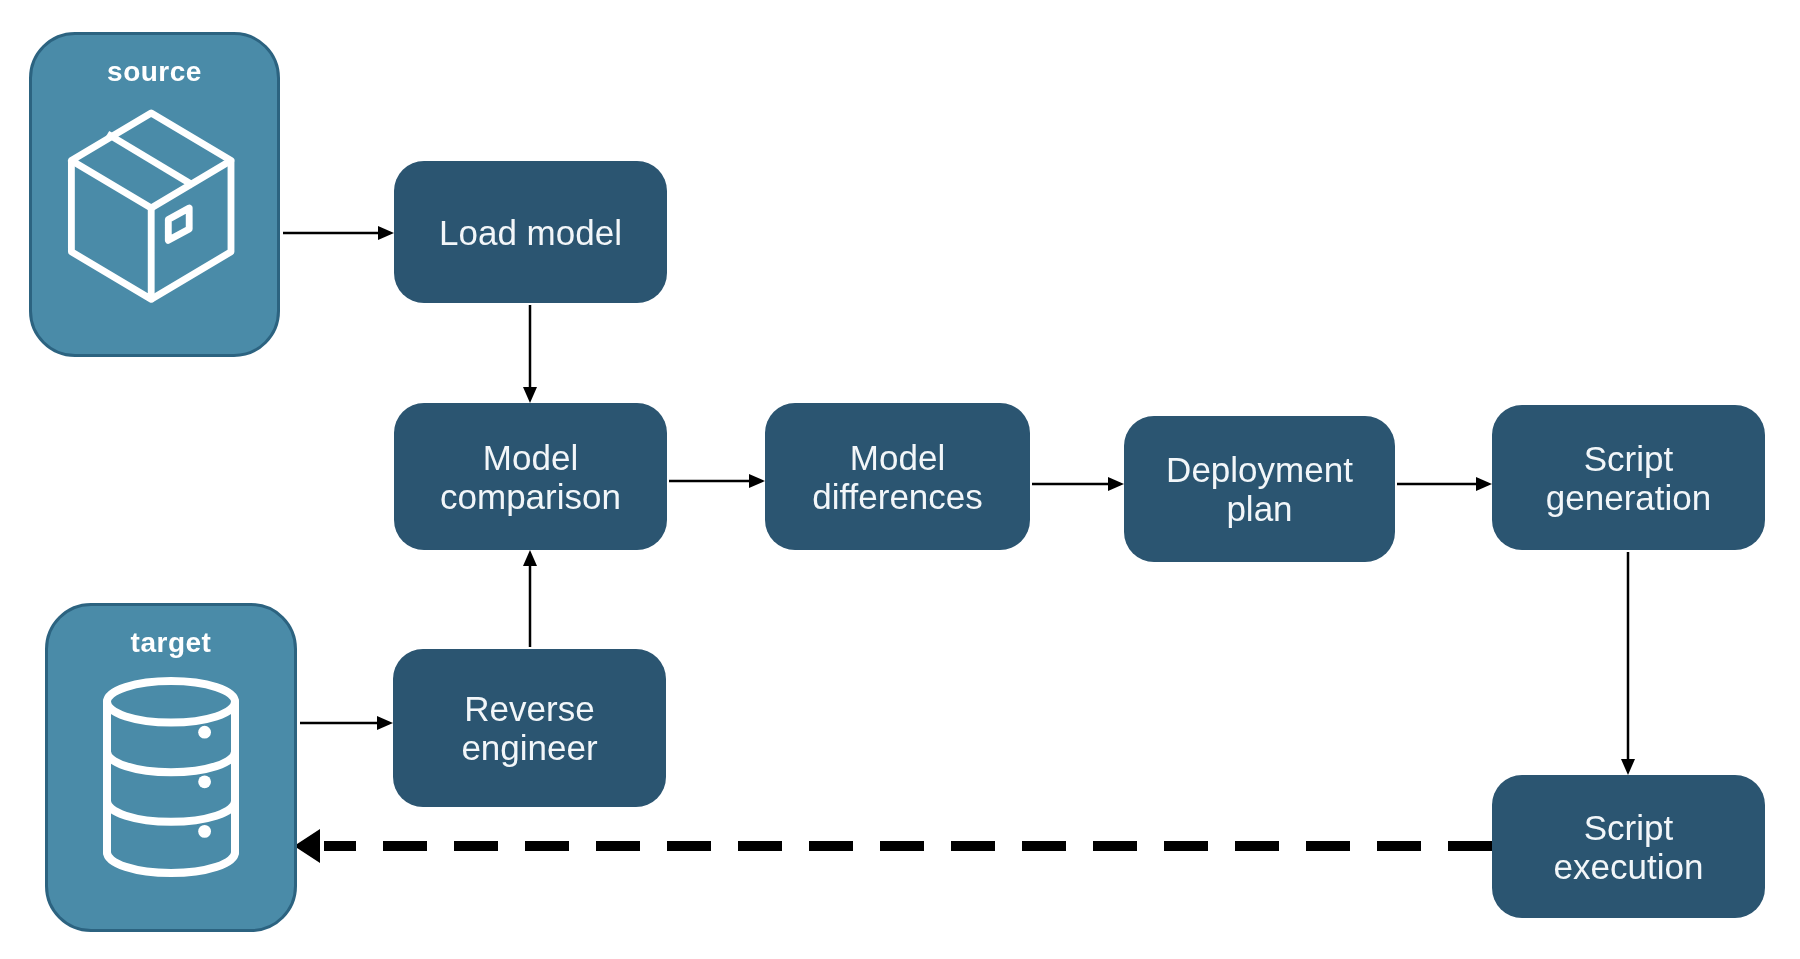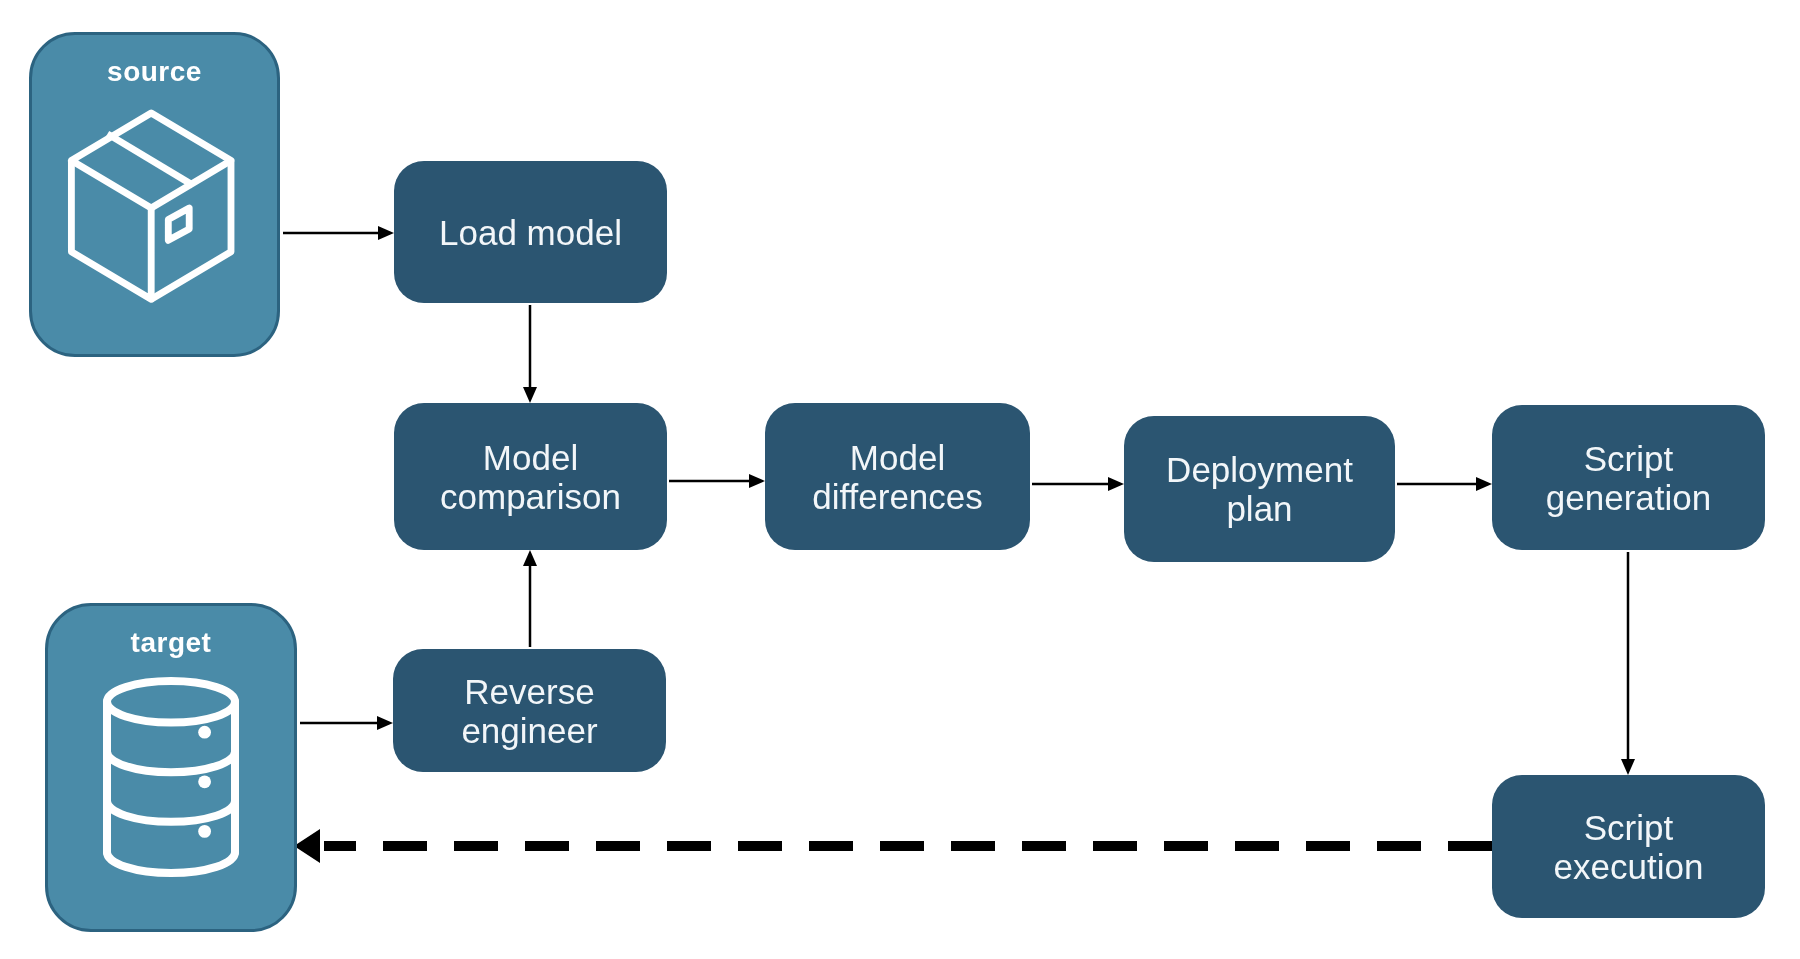--- a/index.html
+++ b/index.html
@@ -172,21 +172,21 @@
   <div class="process" style="left:1124px;top:404px;width:271px;height:146px;margin-top:12px;">
     <span class="process-label">Deployment
 plan</span>
   </div>
 
   <div class="process" style="left:1492px;top:405px;width:273px;height:145px;">
     <span class="process-label">Script
 generation</span>
   </div>
 
-  <div class="process" style="left:393px;top:649px;width:273px;height:123px;">
+  <div class="process" style="left:393px;top:649px;width:273px;height:158px;">
     <span class="process-label">Reverse
 engineer</span>
   </div>
 
   <div class="process" style="left:1492px;top:775px;width:273px;height:143px;">
     <span class="process-label">Script
 execution</span>
   </div>
 
 </div>

